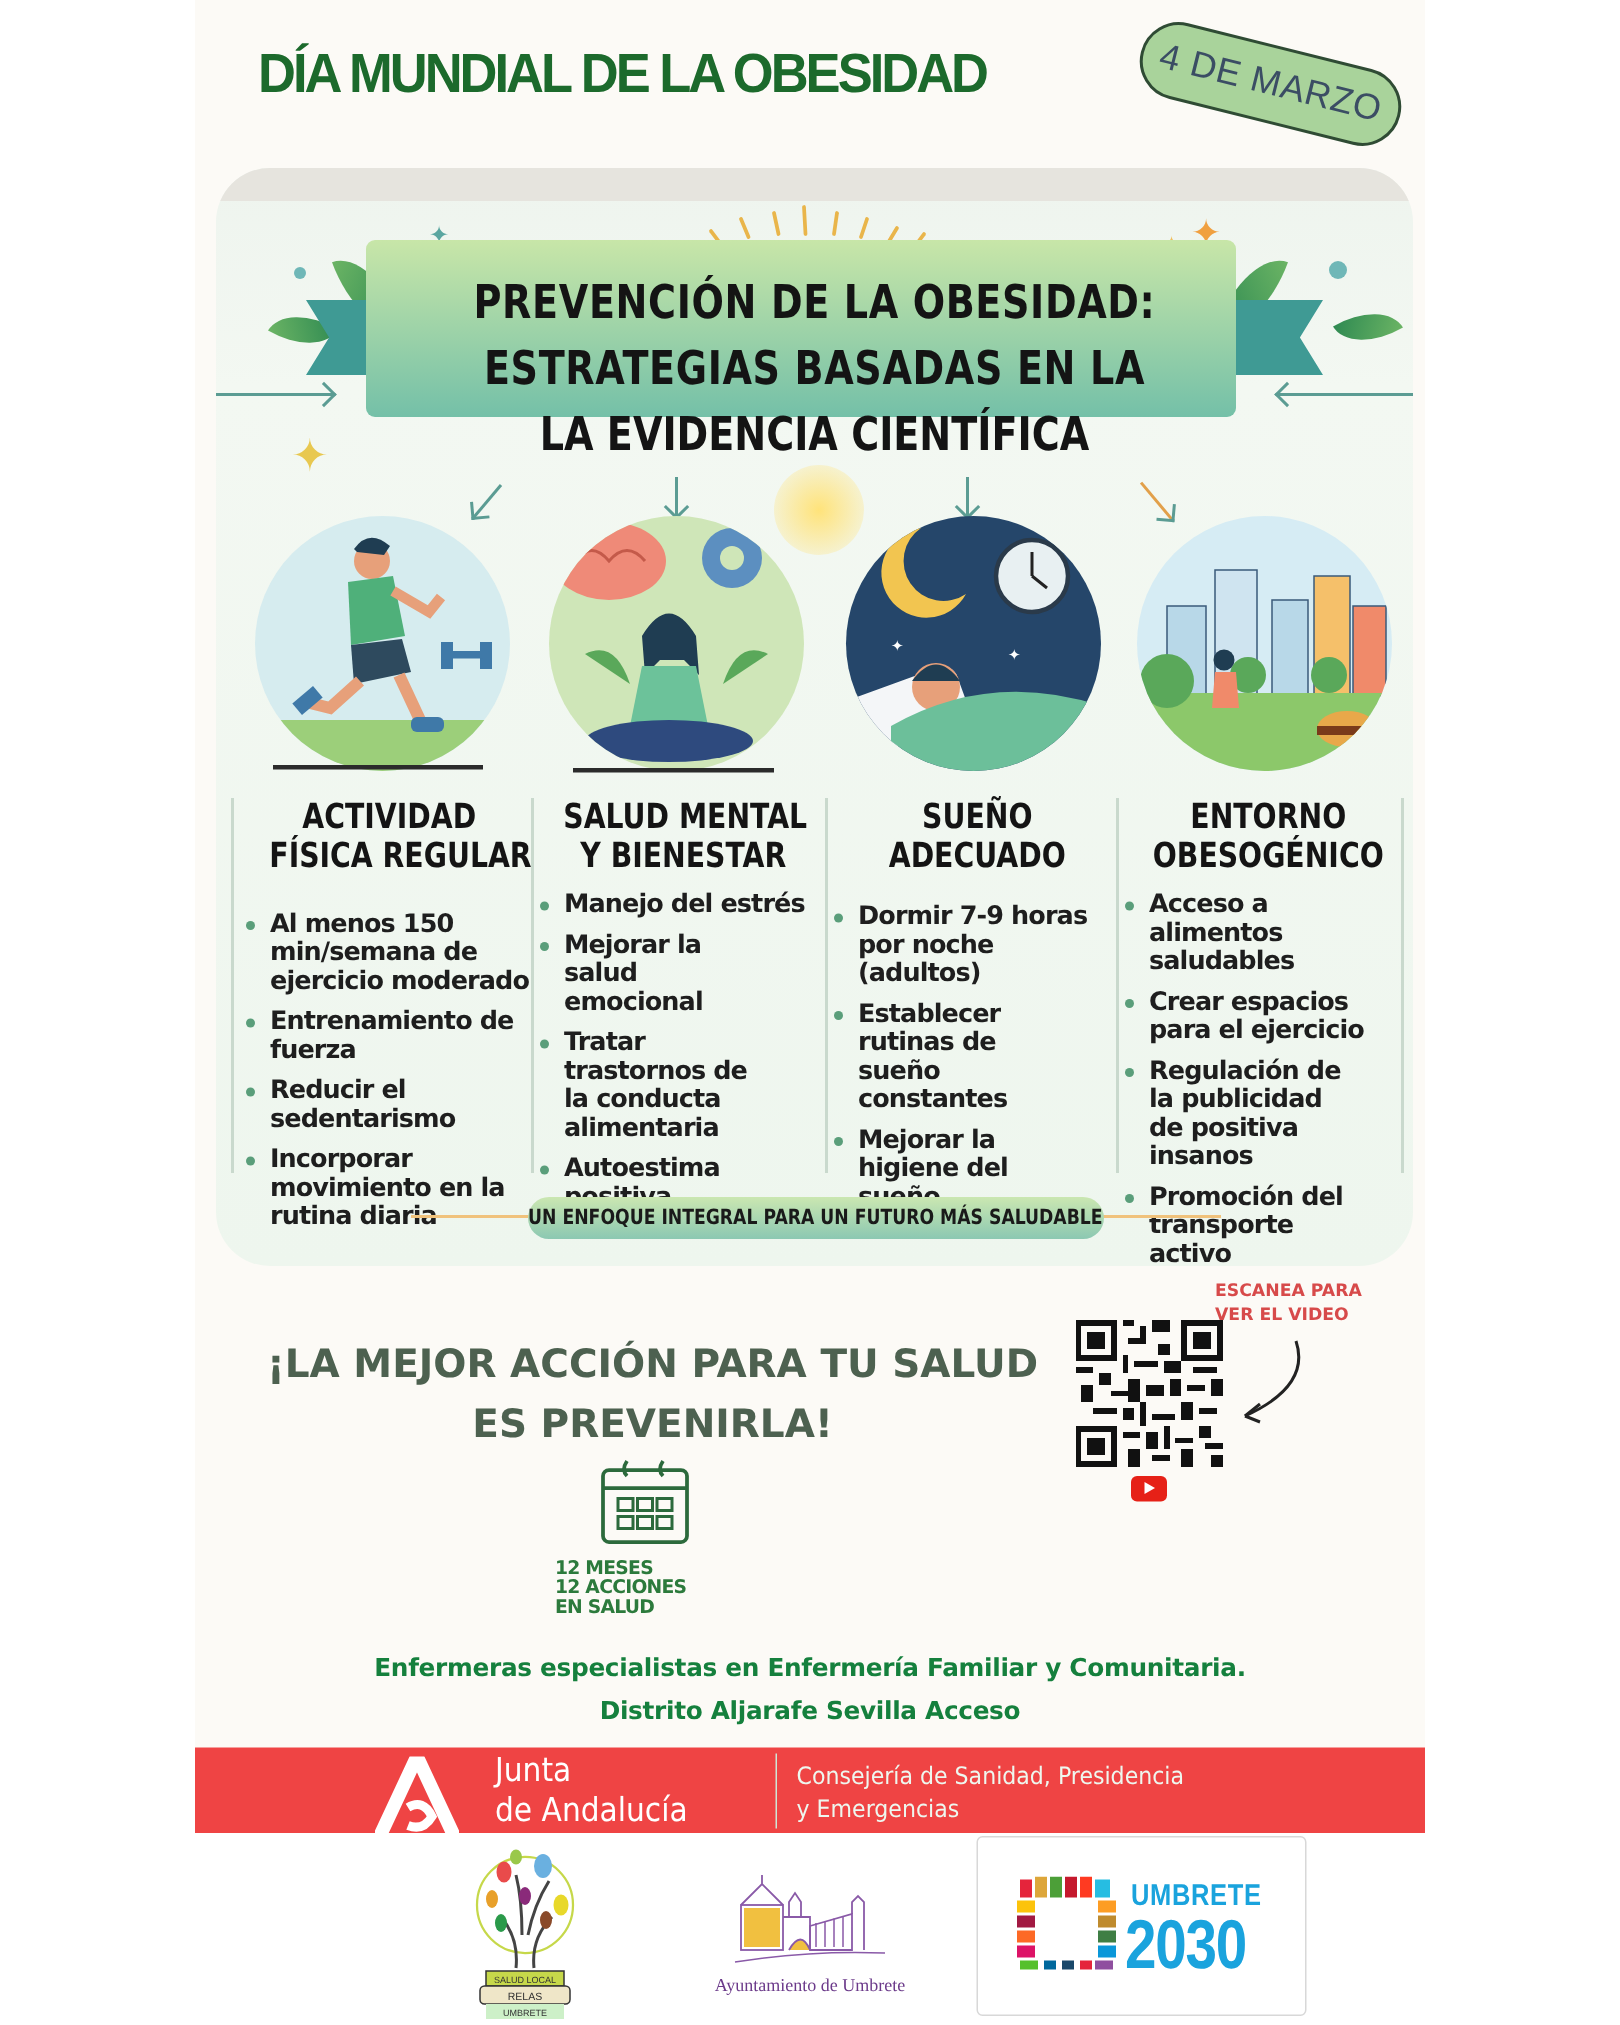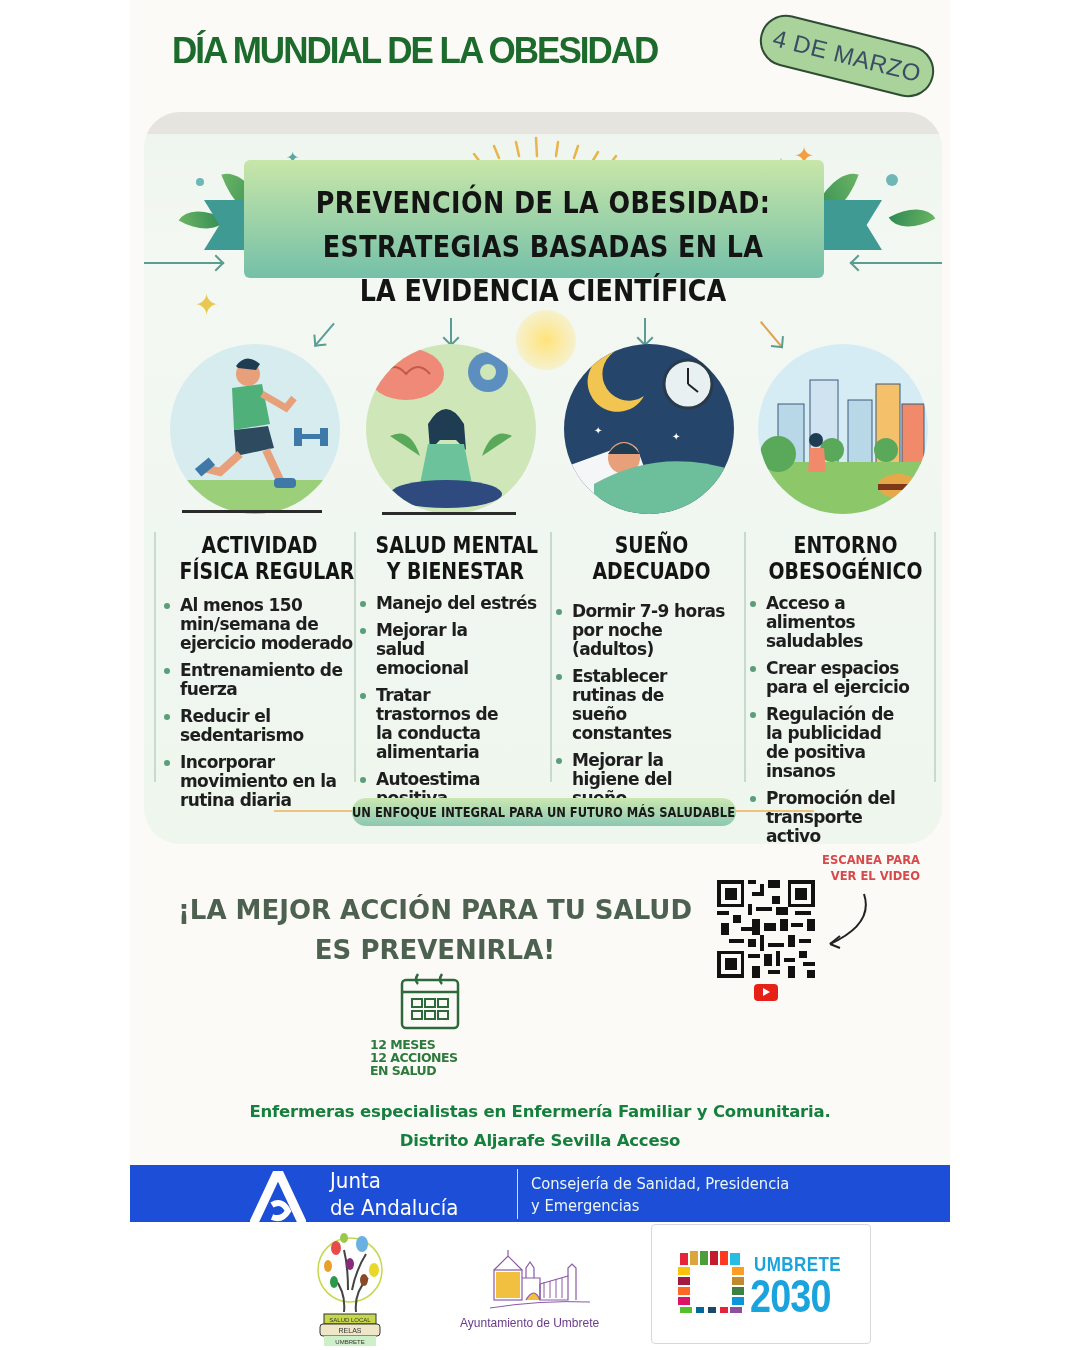--- a/index.html
+++ b/index.html
@@ -35,50 +35,50 @@
   .down-arrow { position: absolute; width: 2px; background: #5b9c93; }
   .down-arrow::after { content: ""; position: absolute; bottom: 0; left: -5px; width: 10px; height: 10px; border-bottom: 2px solid #5b9c93; border-right: 2px solid #5b9c93; transform: rotate(45deg); }
   .glow { position: absolute; width: 60px; height: 60px; border-radius: 50%; background: radial-gradient(#ffe37a, rgba(255,227,122,0)); }
 
   .illus { position: absolute; top: 232px; width: 170px; height: 170px; border-radius: 50%; overflow: hidden; }
   .illus-ground { position: absolute; height: 3px; background: #2b2b2b; }
 
   .col { position: absolute; top: 410px; width: 195px; }
   .col-divider { position: absolute; top: 420px; width: 2px; height: 250px; background: #c9d9cd; }
   .col-title { text-align: center; font-family: "DejaVu Sans", sans-serif; font-weight: 700; font-size: 23px; line-height: 26px; color: #141414; transform: scaleX(0.82); white-space: nowrap; }
-  .col ul { list-style: none; margin-top: 12px; }
+  .col ul { list-style: none; margin-top: 23px; }
   .col li { position: relative; padding-left: 18px; font-family: "DejaVu Sans", sans-serif; font-weight: 700; font-size: 17px; line-height: 19px; color: #1e1e1e; margin-bottom: 8px; letter-spacing: -0.6px; transform-origin: left; }
   .col li::before { content: ""; position: absolute; left: 2px; top: 7px; width: 6px; height: 6px; border-radius: 50%; background: #5a9e7a; }
 
   .footer-line { position: absolute; left: 130px; top: 698px; width: 540px; height: 2px; background: #f0c27c; }
   .footer-pill { position: absolute; left: 208px; top: 686px; width: 384px; height: 28px; background: linear-gradient(#cbe7b1, #8cc8b2); border-radius: 14px; display: flex; align-items: center; justify-content: center; }
   .footer-pill span { font-family: "DejaVu Sans", sans-serif; font-weight: 700; font-size: 14px; color: #1a1a1a; transform: scaleX(0.82); white-space: nowrap; }
 
   .slogan { position: absolute; left: 40px; top: 890px; width: 530px; text-align: center; font-family: "DejaVu Sans", sans-serif; font-weight: 700; font-size: 26px; line-height: 40px; color: #4d6150; }
   .calendar { position: absolute; left: 270px; top: 972px; width: 60px; height: 58px; }
   .cal-label { position: absolute; left: 240px; top: 1038px; width: 120px; font-family: "DejaVu Sans", sans-serif; font-weight: 700; font-size: 12.5px; line-height: 13px; color: #2c7a3c; letter-spacing: -0.5px; }
 
-  .scan-label { position: absolute; left: 680px; top: 852px; width: 110px; text-align: right; font-family: "DejaVu Sans", sans-serif; font-weight: 700; font-size: 11.5px; line-height: 16px; color: #d74a4a; }
+  .scan-label { position: absolute; left: 680px; top: 852px; width: 110px; text-align: left; font-family: "DejaVu Sans", sans-serif; font-weight: 700; font-size: 11.5px; line-height: 16px; color: #d74a4a; }
   .qr { position: absolute; left: 586px; top: 880px; width: 100px; height: 98px; }
   .curve-arrow { position: absolute; left: 694px; top: 890px; width: 50px; height: 60px; }
   .yt { position: absolute; left: 624px; top: 984px; width: 24px; height: 17px; background: #e62117; border-radius: 4px; }
   .yt::after { content: ""; position: absolute; left: 9px; top: 4px; border-left: 7px solid #fff; border-top: 4.5px solid transparent; border-bottom: 4.5px solid transparent; }
 
   .credits { position: absolute; left: 0; top: 1097px; width: 820px; text-align: center; font-family: "DejaVu Sans", sans-serif; font-weight: 700; font-size: 16.5px; line-height: 29px; color: #15803d; letter-spacing: -0.2px; }
 
-  .junta-band { position: absolute; left: 0; top: 1165px; width: 820px; height: 57px; background: #1d4ed8; overflow: hidden; }
+  .junta-band { position: absolute; left: 0; top: 1165px; width: 820px; height: 57px; background: #ef4444; overflow: hidden; }
   .junta-logo { position: absolute; left: 120px; top: 6px; width: 56px; height: 60px; }
   .junta-name { position: absolute; left: 200px; top: 2px; font-family: "DejaVu Sans", sans-serif; font-size: 22px; line-height: 27px; color: #ffffff; transform: scaleX(0.9); transform-origin: left; }
   .junta-sep { position: absolute; left: 387px; top: 4px; width: 1px; height: 50px; background: #cfe6d6; }
   .junta-dept { position: absolute; left: 401px; top: 8px; font-family: "DejaVu Sans", sans-serif; font-size: 16px; line-height: 22px; color: #eef7ef; transform: scaleX(0.92); transform-origin: left; }
 
   .logos { position: absolute; left: 0; top: 1222px; width: 1080px; height: 128px; background: #ffffff; }
   .logo-relas { position: absolute; left: 314px; top: 8px; width: 72px; height: 118px; }
   .logo-ayto { position: absolute; left: 460px; top: 26px; width: 160px; height: 90px; }
-  .ayto-text { position: absolute; left: 0; top: 68px; width: 160px; font-family: Liberation Sans, sans-serif; font-size: 12px; color: #6b3a8a; }
+  .ayto-text { position: absolute; left: 0; top: 68px; width: 160px; text-align: center; font-family: Liberation Serif, serif; font-size: 12px; color: #6b3a8a; }
   .logo-2030 { position: absolute; left: 651px; top: 2px; width: 220px; height: 120px; border: 1px solid #d8d8d8; border-radius: 4px; background: #fff; }
   .u2030-top { position: absolute; left: 102px; top: 28px; font-family: "Liberation Sans", sans-serif; font-weight: 700; font-size: 20px; color: #1aa3dd; transform: scaleX(0.85); transform-origin: left; letter-spacing: 0.5px; }
   .u2030-big { position: absolute; left: 98px; top: 44px; font-family: "Liberation Sans", sans-serif; font-weight: 700; font-size: 46px; color: #1aa3dd; transform: scaleX(0.82); transform-origin: left; letter-spacing: -1px; }
 </style>
 </head>
 <body>
 
 <div class="poster">
 
   <div class="main-title">DÍA MUNDIAL DE LA OBESIDAD</div>

